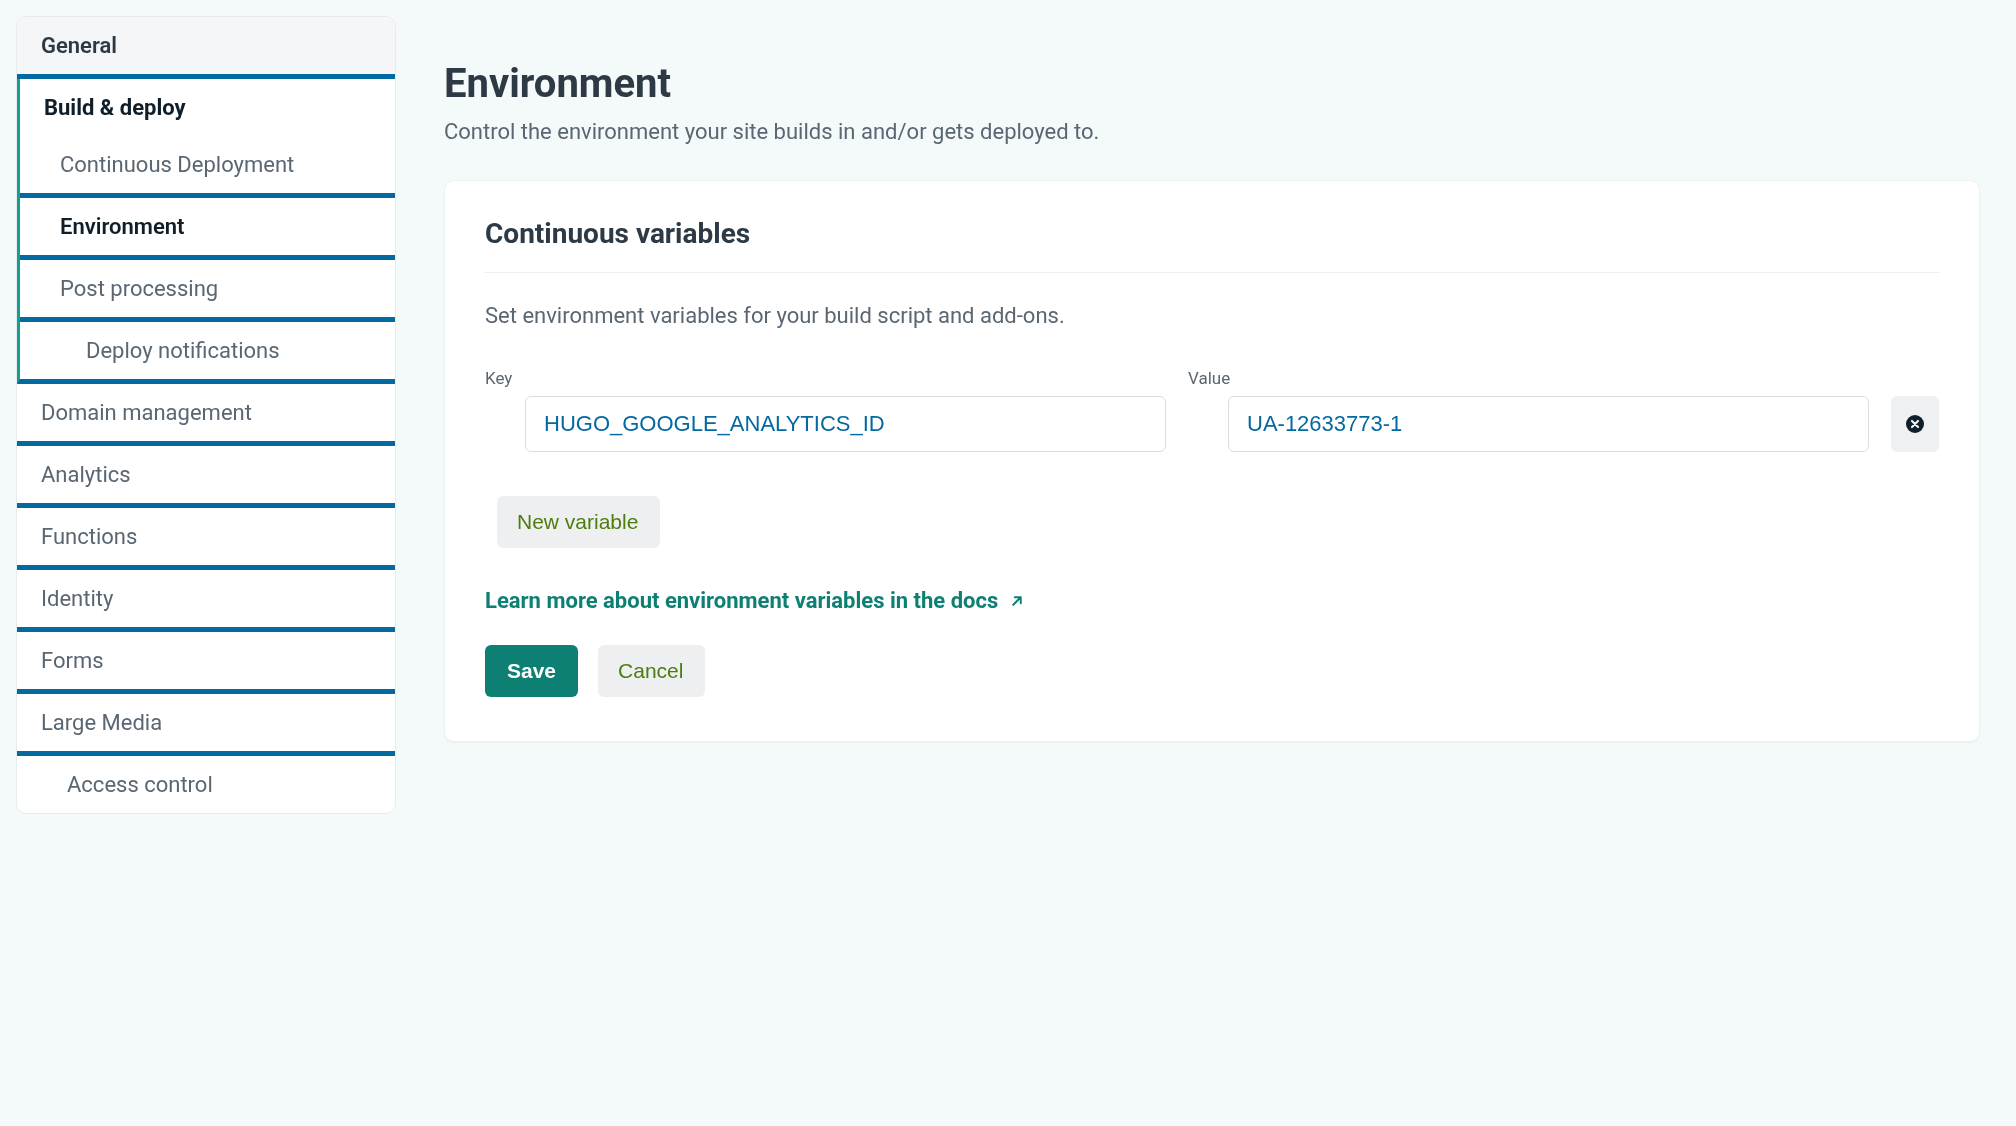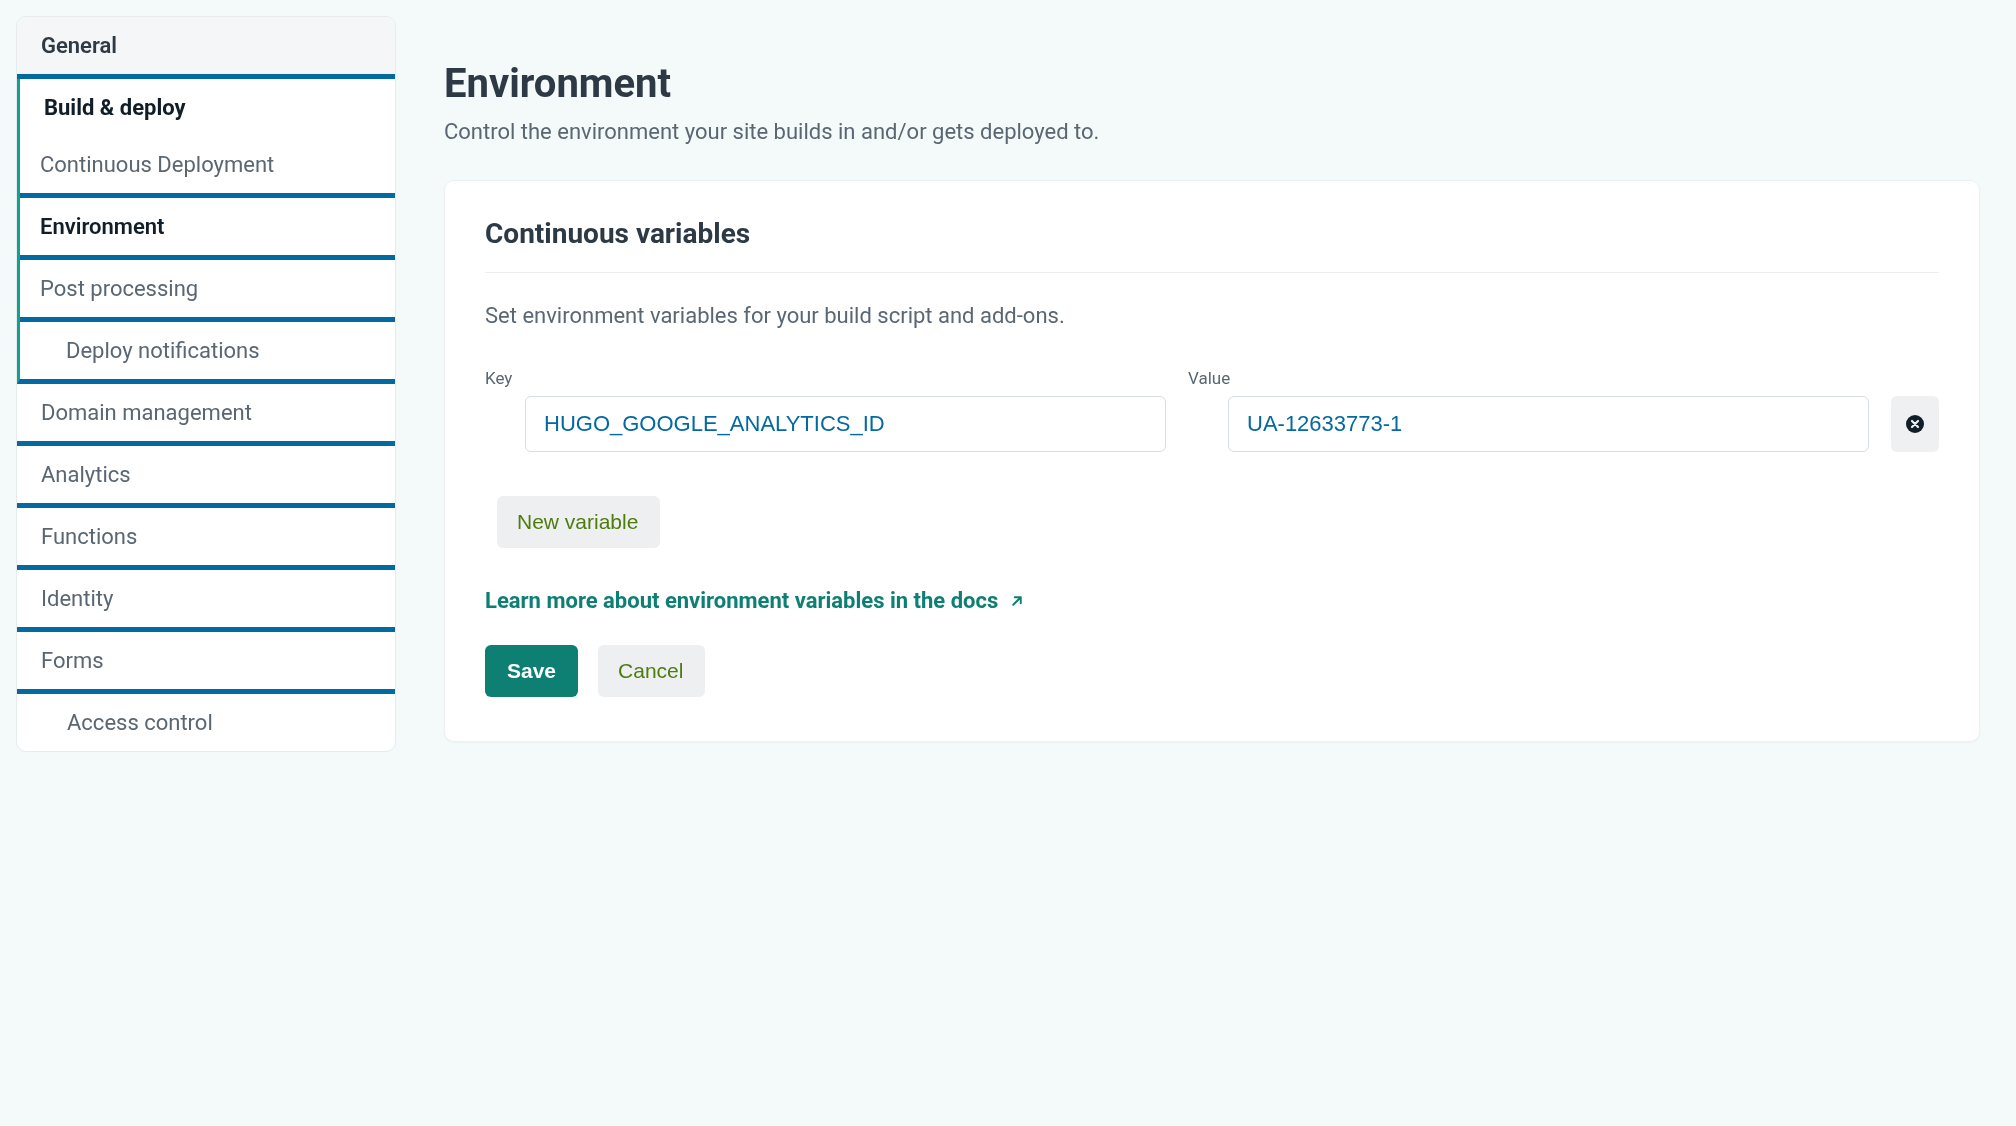--- a/index.html
+++ b/index.html
@@ -40,21 +40,21 @@
   .sidebar li.top-inactive a { color: #2d3a46; font-weight: 600; }
   .sidebar li.active-parent > a {
     color: #0f1e28;
     font-weight: 700;
     background: #fff;
   }
   .sidebar li.active-parent {
     border-left: 3px solid #0fa291;
   }
   .subnav li a {
-    padding-left: 20px;
+    padding-left: 40px;
     font-weight: 400;
     color: #5a6773;
   }
   .subnav li.active-sub a {
     color: #0f1e28;
     font-weight: 600;
   }
   
   .main { flex: 1; padding-top: 44px; padding-right: 20px; }
   .page-title {
@@ -183,20 +183,23 @@
           <a>Analytics</a>
         </li>
       <li>
           <a>Functions</a>
         </li>
       <li>
           <a>Identity</a>
         </li>
       <li>
           <a>Forms</a>
+        </li>
+      <li>
+          <a>Large Media</a>
         </li>
       <li>
           <a>Access control</a>
         </li>
     </ul>
   </nav>
 
   <main class="main">
     <h1 class="page-title">Environment</h1>
     <p class="page-subtitle">Control the environment your site builds in and/or gets deployed to.</p>

